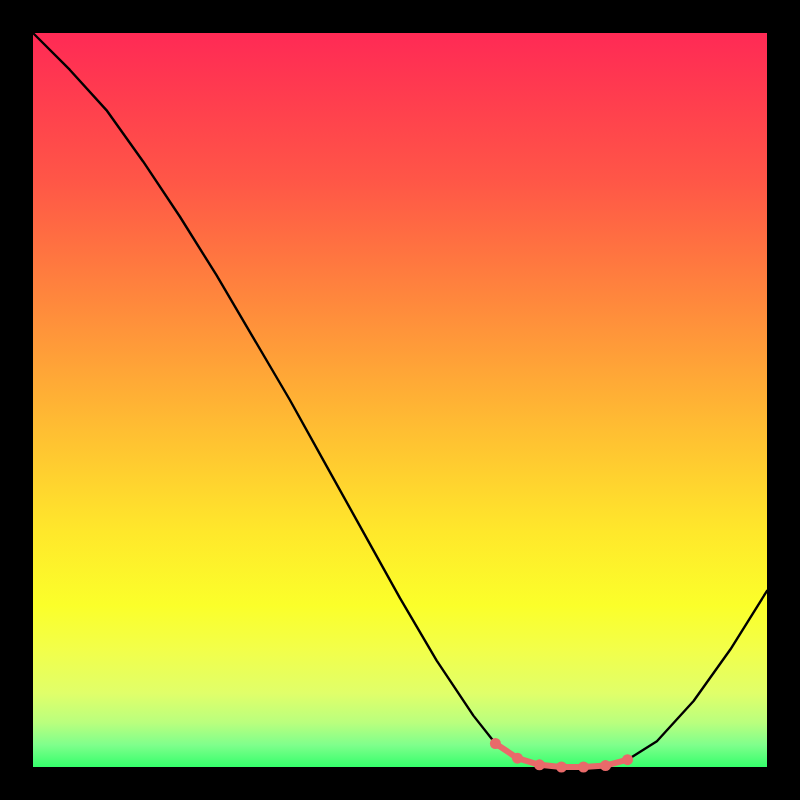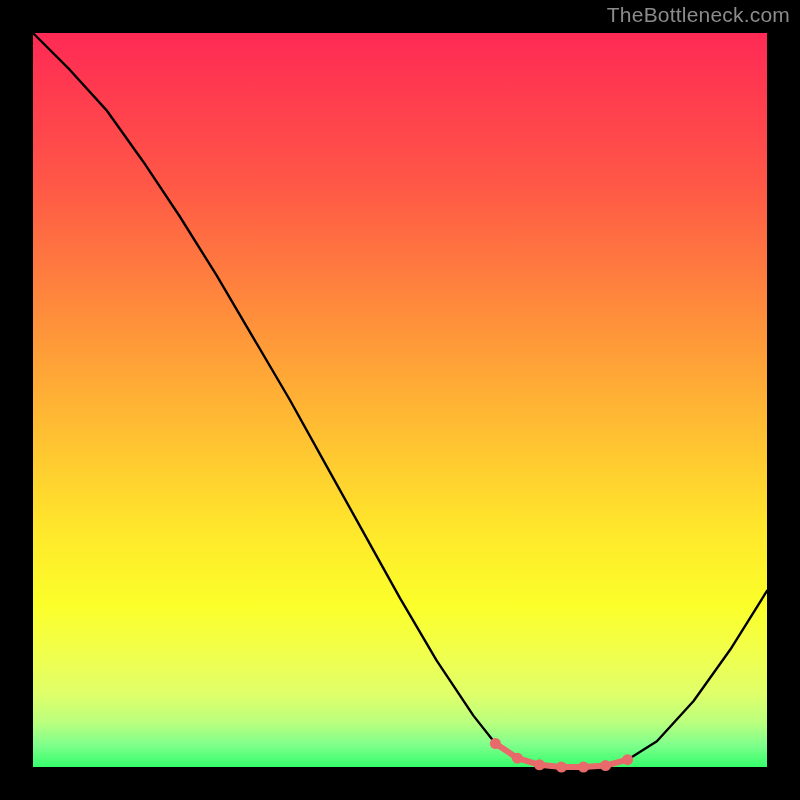--- a/index.html
+++ b/index.html
@@ -56,21 +56,20 @@
     font-size: 21px;
     letter-spacing: 0.2px;
     font-weight: 500;
   }
 </style>
 </head>
 <body>
 
 <div class="stage">
 
-  <div class="watermark">TheBottleneck.com</div>
 
   <div class="plot">
     <svg id="plot-svg" viewBox="0 0 734 734">
       <path id="curve-path" fill="none" stroke-width="2.4" stroke-linecap="round" stroke-linejoin="round" d="M0.00 0.00 L36.70 36.70 L73.40 77.07 L110.10 128.45 L146.80 183.50 L183.50 242.22 L220.20 304.61 L256.90 367.00 L293.60 433.06 L330.30 499.12 L367.00 565.18 L403.70 627.57 L440.40 682.62 L462.42 710.51 L484.44 725.19 L506.46 731.80 L528.48 734.00 L550.50 734.00 L572.52 732.53 L594.54 726.66 L623.90 708.31 L660.60 667.94 L697.30 616.56 L734.00 557.84" stroke="#000000"></path>
       <g id="highlight-group">
           <path d="M462.42 710.51 L484.44 725.19 L506.46 731.80 L528.48 734.00 L550.50 734.00 L572.52 732.53 L594.54 726.66" fill="none" stroke="#e96a6a" stroke-width="6" stroke-linecap="round" stroke-linejoin="round"></path>
           <circle cx="462.42" cy="710.51" r="5.5" fill="#e96a6a"></circle>
           <circle cx="484.44" cy="725.19" r="5.5" fill="#e96a6a"></circle>
           <circle cx="506.46" cy="731.80" r="5.5" fill="#e96a6a"></circle>
           <circle cx="528.48" cy="734.00" r="5.5" fill="#e96a6a"></circle>

